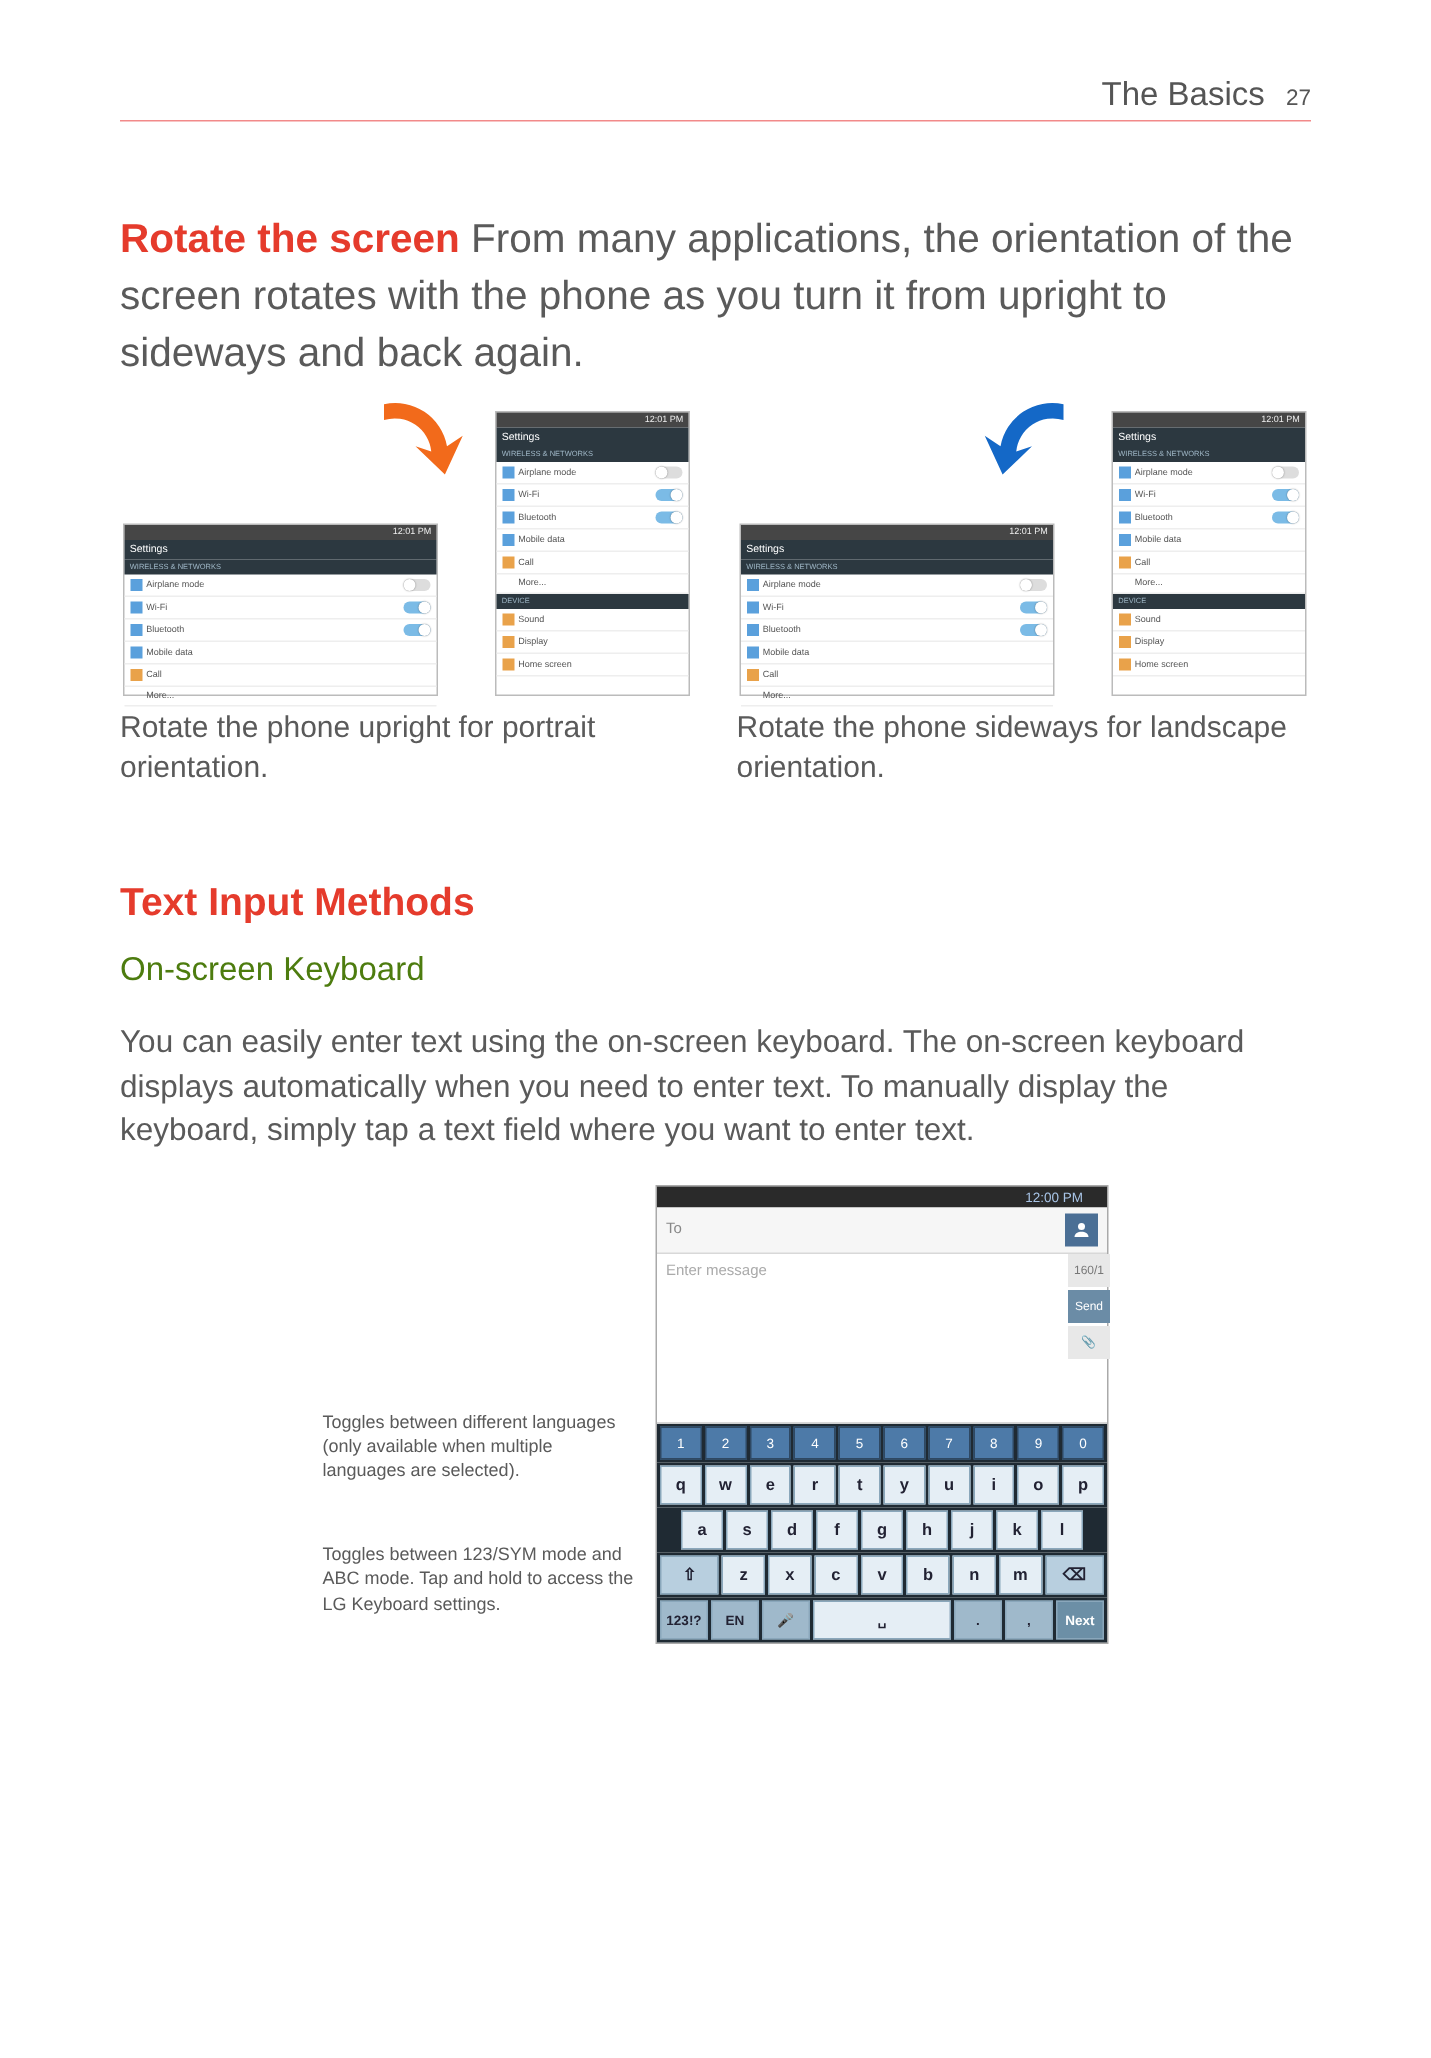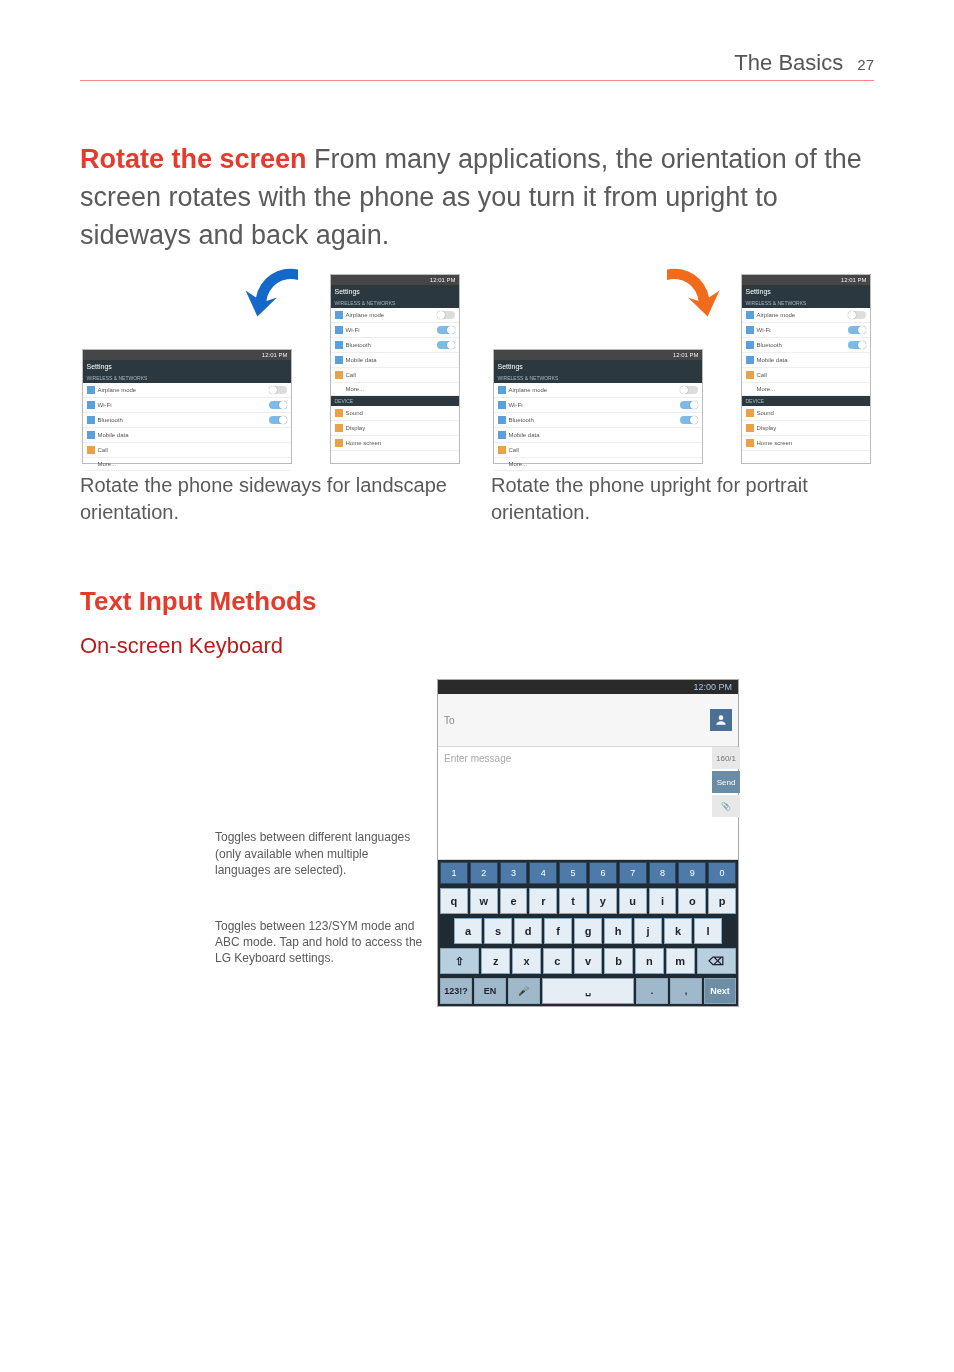--- a/index.html
+++ b/index.html
@@ -54,21 +54,21 @@
   .section-title {
     color: #e53b2c;
     font-size: 26px;
     font-weight: 600;
     margin-top: 40px;
     margin-bottom: 16px;
   }
   .sub-title {
     font-size: 22px;
     font-weight: 400;
-    color: #b91c1c;
+    color: #4d7c0f;
     margin-bottom: 4px;
   }
   .body-text {
     font-size: 21px;
     font-weight: 300;
     line-height: 1.4;
   }
   .kbd-row {
     display: flex;
     justify-content: center;
@@ -122,22 +122,22 @@
   .tgl::after { content:""; position:absolute; width:8px; height:8px; background:#fff; border-radius:50%; box-shadow:0 0 1px rgba(0,0,0,.5); left:0; }
   .tgl.on::after { left:10px; }
   .ic { width:8px; height:8px; display:inline-block; margin-right:3px; vertical-align:middle; }
   
   .kbd-phone {
     width: 300px;
     border:1px solid #aaa;
     background:#fff;
     font-size:10px;
   }
-  .kbd-status { background:#2a2a2a; color:#a8c4e6; text-align:right; padding:2px 6px; font-size:9px; }
-  .kbd-to { display:flex; align-items:center; gap:20px; padding:15px 6px; color:#888; border-bottom:1px solid #d8d8d8; background:#f6f6f6;}
+  .kbd-status { background:#2a2a2a; color:#a8c4e6; text-align:right; padding:2px 16px; font-size:9px; }
+  .kbd-to { display:flex; align-items:center; gap:20px; padding:4px 6px; color:#888; border-bottom:1px solid #d8d8d8; background:#f6f6f6;}
   .kbd-to .person { width:22px; height:22px; background:#4b6f95; display:flex; align-items:center; justify-content:center; }
   .kbd-msg { height:100px; color:#aaa; padding:6px; border-bottom:1px solid #d8d8d8; background:#fff; position:relative;}
   .kbd-side { position:absolute; right:-2px; top:0; width:28px; display:flex; flex-direction:column; gap:2px; }
   .kbd-side div { height:22px; background:#e8e8e8; color:#777; font-size:8px; display:flex; align-items:center; justify-content:center; }
   .kbd-numrow, .kbd-row2, .kbd-row3, .kbd-row4, .kbd-row5 { display:flex; gap:2px; padding:2px; background:#1f2a33; }
   .kbd-numrow div { flex:1; height:20px; background:#4d7aa8; border:1px solid #2f4862; color:#fff; display:flex; align-items:center; justify-content:center; font-size:9px; }
   .kbd-row2 div, .kbd-row3 div, .kbd-row4 div, .kbd-row5 div {
     height:24px; background:#e5eef5; border:1px solid #8aa7bb; color:#223; display:flex; align-items:center; justify-content:center; font-size:11px; font-weight:bold;
   }
   .kbd-row2 div, .kbd-row3 div { flex:1; }
@@ -158,93 +158,20 @@
   </div>
 
   <p class="lead">
     <span class="bold-red">Rotate the screen</span><span> From many applications, the orientation of the screen rotates with the phone as you turn it from upright to sideways and back again.</span>
   </p>
 
   <div class="two-col">
 
     <div class="col">
       <div class="fig1">
-        <svg class="arrow left" viewBox="0 0 100 100">
-          <path d="M80 15 A50 50 0 0 0 20 55 L5 45 L22 82 L50 55 L35 60 A35 35 0 0 1 80 30 Z" fill="currentColor"></path>
-        </svg>
-
-        <div class="mini-phone mini-land">
-          <div class="mp-bar" style="text-align:right">12:01 PM</div>
-          <div class="mp-hdr">Settings</div>
-          <div class="mp-sec">WIRELESS &amp; NETWORKS</div>
-          <div class="mp-itm">
-              <span><span class="ic" style="background:#5aa0dc"></span><span>Airplane mode</span></span>
-              <span class="tgl"></span>
-            </div>
-          <div class="mp-itm">
-              <span><span class="ic" style="background:#5aa0dc"></span><span>Wi-Fi</span></span>
-              <span class="tgl on"></span>
-            </div>
-          <div class="mp-itm">
-              <span><span class="ic" style="background:#5aa0dc"></span><span>Bluetooth</span></span>
-              <span class="tgl on"></span>
-            </div>
-          <div class="mp-itm">
-              <span><span class="ic" style="background:#5aa0dc"></span><span>Mobile data</span></span>
-            </div>
-          <div class="mp-itm">
-              <span><span class="ic" style="background:#e9a24a"></span><span>Call</span></span>
-            </div>
-          <div class="mp-itm">
-              <span style="padding-left:11px">More...</span>
-            </div>
-        </div>
-
-        <div class="mini-phone mini-port">
-          <div class="mp-bar" style="text-align:right">12:01 PM</div>
-          <div class="mp-hdr">Settings</div>
-          <div class="mp-sec">WIRELESS &amp; NETWORKS</div>
-          <div class="mp-itm">
-              <span><span class="ic" style="background:#5aa0dc"></span><span>Airplane mode</span></span>
-              <span class="tgl"></span>
-            </div>
-          <div class="mp-itm">
-              <span><span class="ic" style="background:#5aa0dc"></span><span>Wi-Fi</span></span>
-              <span class="tgl on"></span>
-            </div>
-          <div class="mp-itm">
-              <span><span class="ic" style="background:#5aa0dc"></span><span>Bluetooth</span></span>
-              <span class="tgl on"></span>
-            </div>
-          <div class="mp-itm">
-              <span><span class="ic" style="background:#5aa0dc"></span><span>Mobile data</span></span>
-            </div>
-          <div class="mp-itm">
-              <span><span class="ic" style="background:#e9a24a"></span><span>Call</span></span>
-            </div>
-          <div class="mp-itm">
-              <span style="padding-left:11px">More...</span>
-            </div>
-          <div class="mp-sec">DEVICE</div>
-          <div class="mp-itm">
-              <span><span class="ic" style="background:#e9a24a"></span><span>Sound</span></span>
-            </div>
-          <div class="mp-itm">
-              <span><span class="ic" style="background:#e9a24a"></span><span>Display</span></span>
-            </div>
-          <div class="mp-itm">
-              <span><span class="ic" style="background:#e9a24a"></span><span>Home screen</span></span>
-            </div>
-        </div>
-      </div>
-      <p class="caption">Rotate the phone sideways for landscape orientation.</p>
-    </div>
-
-    <div class="col">
-      <div class="fig1">
         <svg class="arrow right" viewBox="0 0 100 100">
           <path d="M20 15 A50 50 0 0 1 80 55 L95 45 L78 82 L50 55 L65 60 A35 35 0 0 0 20 30 Z" fill="currentColor"></path>
         </svg>
         <div class="mini-phone mini-land">
           <div class="mp-bar" style="text-align:right">12:01 PM</div>
           <div class="mp-hdr">Settings</div>
           <div class="mp-sec">WIRELESS &amp; NETWORKS</div>
           <div class="mp-itm">
               <span><span class="ic" style="background:#5aa0dc"></span><span>Airplane mode</span></span>
               <span class="tgl"></span>
@@ -299,24 +226,98 @@
           <div class="mp-itm">
               <span><span class="ic" style="background:#e9a24a"></span><span>Display</span></span>
             </div>
           <div class="mp-itm">
               <span><span class="ic" style="background:#e9a24a"></span><span>Home screen</span></span>
             </div>
         </div>
       </div>
       <p class="caption">Rotate the phone upright for portrait orientation.</p>
     </div>
+
+    <div class="col">
+      <div class="fig1">
+        <svg class="arrow left" viewBox="0 0 100 100">
+          <path d="M80 15 A50 50 0 0 0 20 55 L5 45 L22 82 L50 55 L35 60 A35 35 0 0 1 80 30 Z" fill="currentColor"></path>
+        </svg>
+
+        <div class="mini-phone mini-land">
+          <div class="mp-bar" style="text-align:right">12:01 PM</div>
+          <div class="mp-hdr">Settings</div>
+          <div class="mp-sec">WIRELESS &amp; NETWORKS</div>
+          <div class="mp-itm">
+              <span><span class="ic" style="background:#5aa0dc"></span><span>Airplane mode</span></span>
+              <span class="tgl"></span>
+            </div>
+          <div class="mp-itm">
+              <span><span class="ic" style="background:#5aa0dc"></span><span>Wi-Fi</span></span>
+              <span class="tgl on"></span>
+            </div>
+          <div class="mp-itm">
+              <span><span class="ic" style="background:#5aa0dc"></span><span>Bluetooth</span></span>
+              <span class="tgl on"></span>
+            </div>
+          <div class="mp-itm">
+              <span><span class="ic" style="background:#5aa0dc"></span><span>Mobile data</span></span>
+            </div>
+          <div class="mp-itm">
+              <span><span class="ic" style="background:#e9a24a"></span><span>Call</span></span>
+            </div>
+          <div class="mp-itm">
+              <span style="padding-left:11px">More...</span>
+            </div>
+        </div>
+
+        <div class="mini-phone mini-port">
+          <div class="mp-bar" style="text-align:right">12:01 PM</div>
+          <div class="mp-hdr">Settings</div>
+          <div class="mp-sec">WIRELESS &amp; NETWORKS</div>
+          <div class="mp-itm">
+              <span><span class="ic" style="background:#5aa0dc"></span><span>Airplane mode</span></span>
+              <span class="tgl"></span>
+            </div>
+          <div class="mp-itm">
+              <span><span class="ic" style="background:#5aa0dc"></span><span>Wi-Fi</span></span>
+              <span class="tgl on"></span>
+            </div>
+          <div class="mp-itm">
+              <span><span class="ic" style="background:#5aa0dc"></span><span>Bluetooth</span></span>
+              <span class="tgl on"></span>
+            </div>
+          <div class="mp-itm">
+              <span><span class="ic" style="background:#5aa0dc"></span><span>Mobile data</span></span>
+            </div>
+          <div class="mp-itm">
+              <span><span class="ic" style="background:#e9a24a"></span><span>Call</span></span>
+            </div>
+          <div class="mp-itm">
+              <span style="padding-left:11px">More...</span>
+            </div>
+          <div class="mp-sec">DEVICE</div>
+          <div class="mp-itm">
+              <span><span class="ic" style="background:#e9a24a"></span><span>Sound</span></span>
+            </div>
+          <div class="mp-itm">
+              <span><span class="ic" style="background:#e9a24a"></span><span>Display</span></span>
+            </div>
+          <div class="mp-itm">
+              <span><span class="ic" style="background:#e9a24a"></span><span>Home screen</span></span>
+            </div>
+        </div>
+      </div>
+      <p class="caption">Rotate the phone sideways for landscape orientation.</p>
+    </div>
   </div>
 
   <h2 class="section-title">Text Input Methods</h2>
   <div class="sub-title">On-screen Keyboard</div>
+  <p class="body-text">You can easily enter text using the on-screen keyboard. The on-screen keyboard displays automatically when you need to enter text. To manually display the keyboard, simply tap a text field where you want to enter text.</p>
 
   <div class="kbd-row">
     <div class="annot-stack">
       <div class="annot">Toggles between different languages (only available when multiple languages are selected).</div>
       <div class="annot">Toggles between 123/SYM mode and ABC mode. Tap and hold to access the LG Keyboard settings.</div>
     </div>
 
     <div class="kbd-phone">
       <div class="kbd-status">12:00 PM</div>
       <div class="kbd-to">

